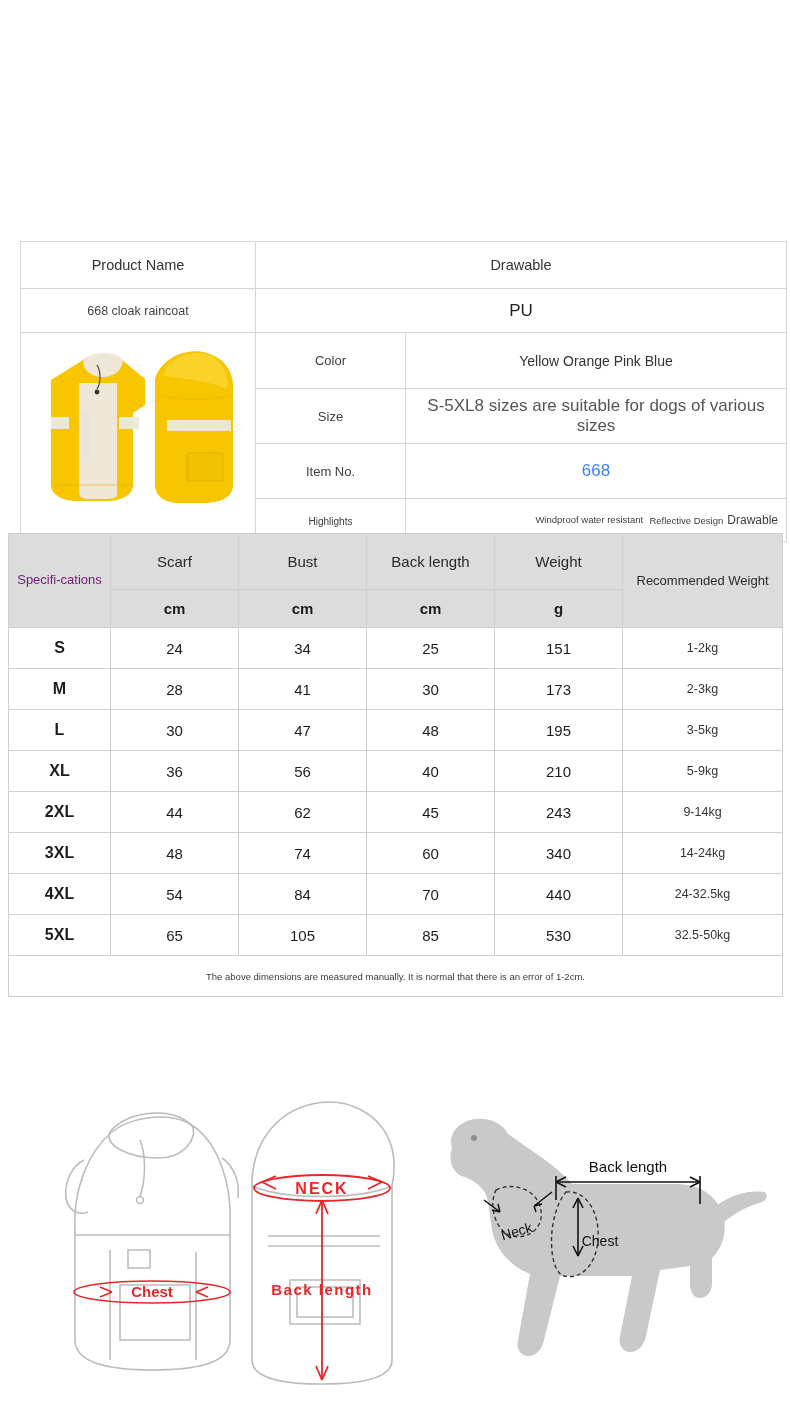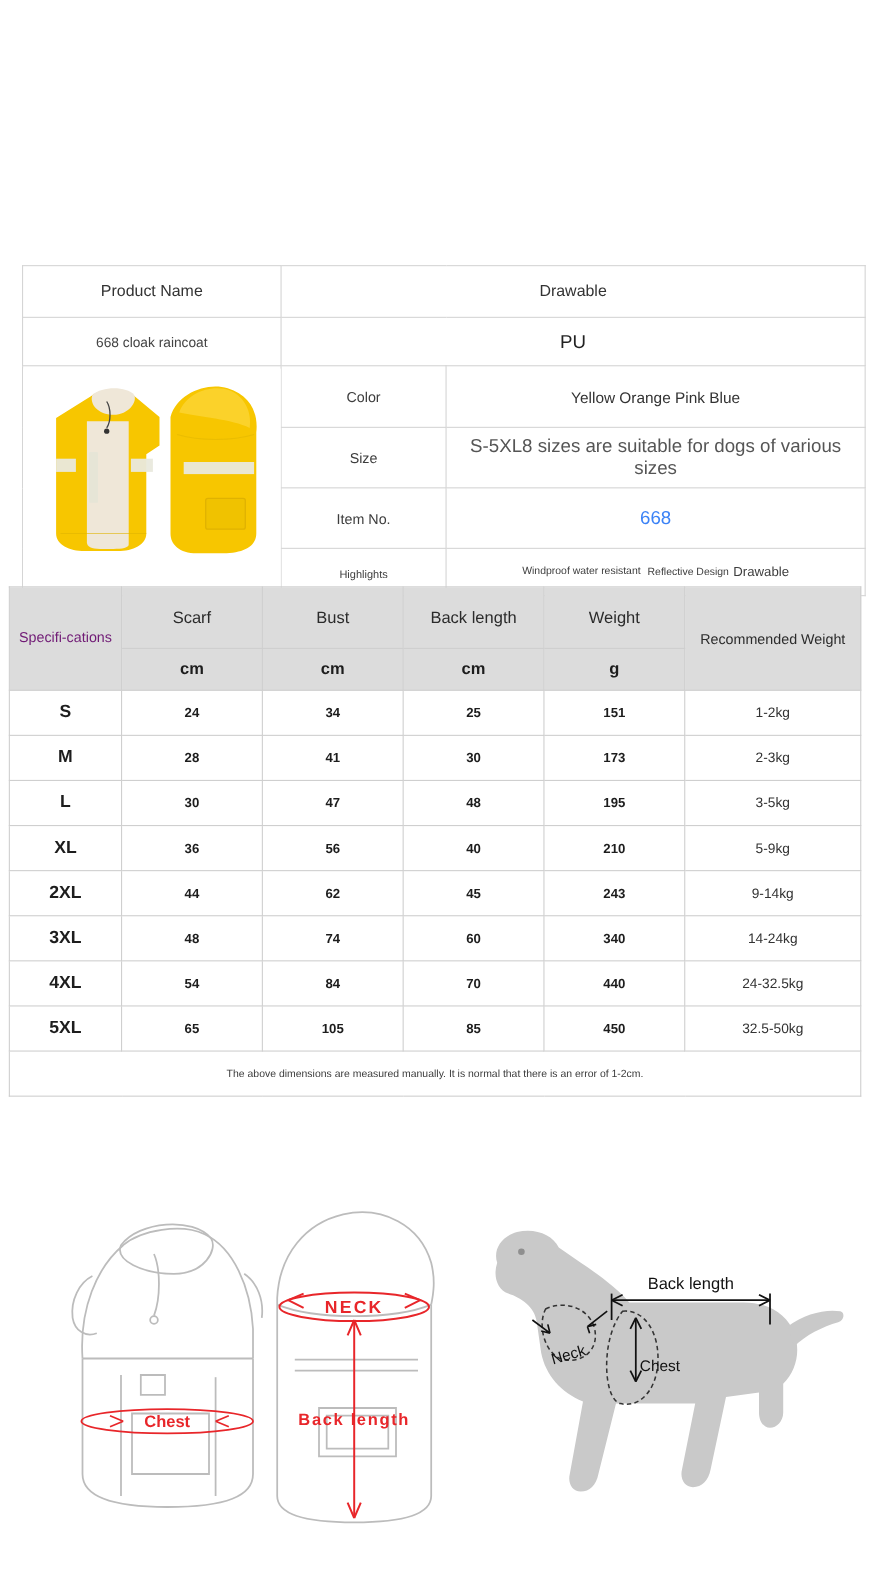--- a/index.html
+++ b/index.html
@@ -96,21 +96,21 @@
   .spec-row-2 { height: 54px; }
   .spec-row-3 { height: 54px; }
   .spec-row-4 { height: 42px; }
   .val-color { font-size: 14px; color: #333; }
   .val-size { font-size: 17px; color: #555; }
   .val-item { font-size: 17px; color: #3b82f6; }
   .hl-small { font-size: 10px; color: #3d3d3d; }
   .hl-wrap {
     display: flex;
     align-items: center;
-    justify-content: center;
+    justify-content: flex-end;
     font-size: 9.5px;
     color: #3d3d3d;
     padding: 0 8px;
     gap: 4px;
   }
   .hl-wrap .hl1 { width: 110px; line-height: 1.25; text-align: left; }
   .hl-wrap .hl2 { white-space: nowrap; }
   .hl-wrap .hl3 { font-size: 12px; white-space: nowrap; }
 
   
@@ -158,23 +158,22 @@
   .sz-body td {
     height: 40px;
     background: #fff;
   }
   .sz-size {
     font-size: 16px;
     font-weight: bold;
     color: #1d1d1d;
   }
   .sz-num {
-    font-size: 12px;
+    font-size: 15px;
     color: #1d1d1d;
-    font-weight: bold;
   }
   .sz-rec {
     font-size: 12.5px;
     color: #333;
     margin-top: 44px;
   }
   .sz-note td {
     height: 40px;
     font-size: 9.5px;
     color: #3b3b3b;
@@ -350,21 +349,21 @@
         <td class="sz-num">84</td>
         <td class="sz-num">70</td>
         <td class="sz-num">440</td>
         <td class="sz-rec">24-32.5kg</td>
       </tr>
       <tr class="sz-body">
         <td class="sz-size">5XL</td>
         <td class="sz-num">65</td>
         <td class="sz-num">105</td>
         <td class="sz-num">85</td>
-        <td class="sz-num">450</td>
+        <td class="sz-num">530</td>
         <td class="sz-rec">32.5-50kg</td>
       </tr>
 
       <tr class="sz-note">
         <td colspan="6">The above dimensions are measured manually. It is normal that there is an error of 1-2cm.</td>
       </tr>
     </tbody>
   </table>
 
   <div class="diagram">

